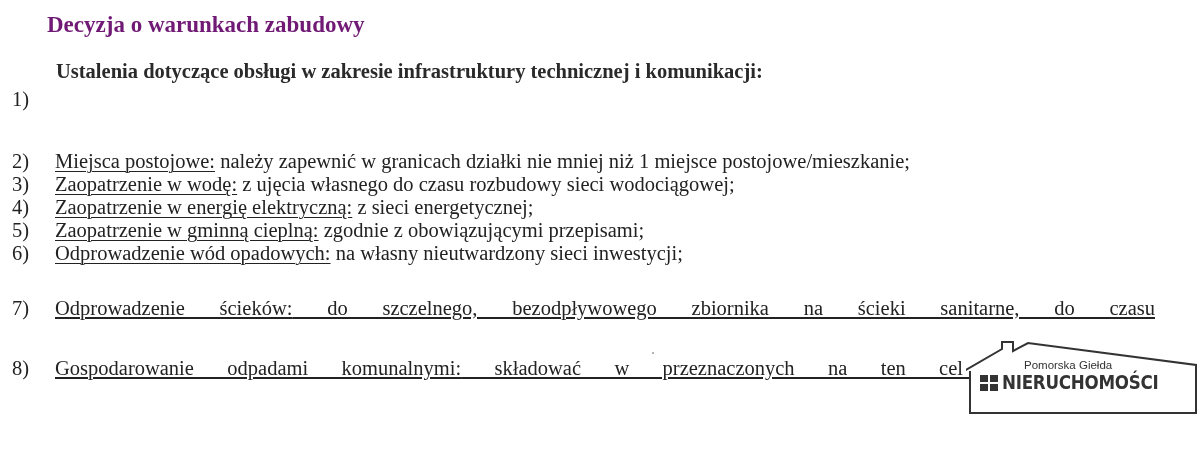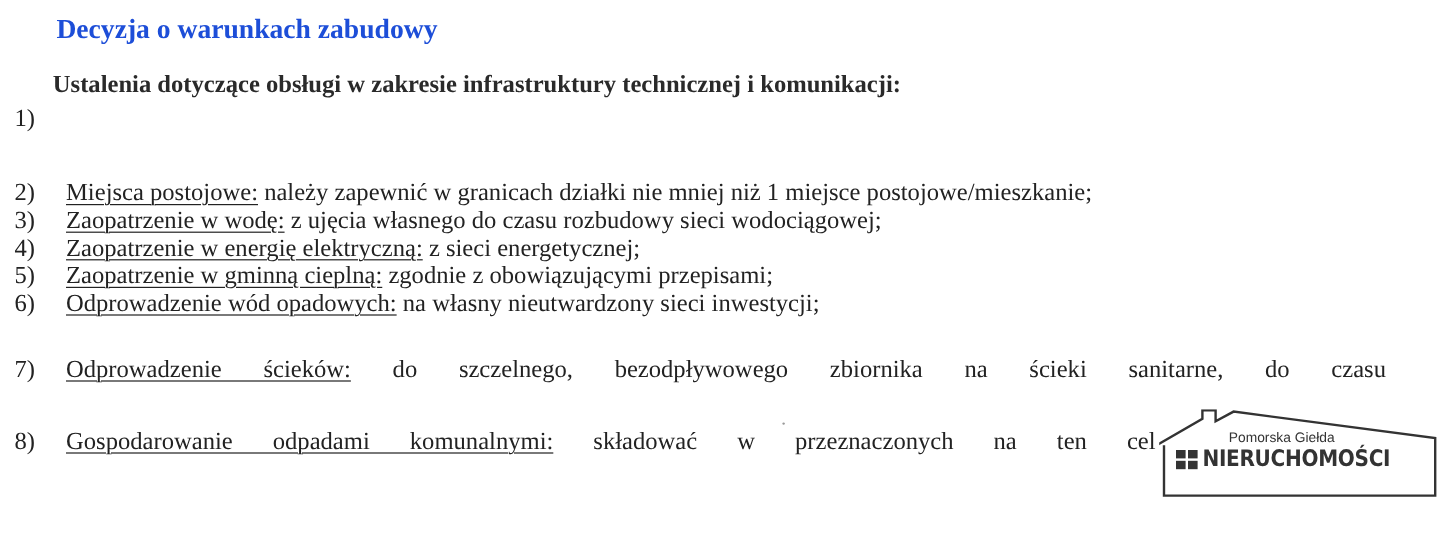--- a/index.html
+++ b/index.html
@@ -14,26 +14,26 @@
       overflow: hidden;
       font-family: "Liberation Serif", "DejaVu Serif", serif;
       color: #1a1a1a;
     }
     .doc-title {
       position: absolute;
       left: 47px;
       top: 12px;
       font-size: 23px;
       font-weight: bold;
-      color: #1d4ed8;
+      color: #701a75;
       white-space: nowrap;
     }
     .section-heading {
       position: absolute;
-      left: 44px;
+      left: 56px;
       top: 60px;
       font-size: 20.5px;
       font-weight: bold;
       color: #2a2a2a;
       white-space: nowrap;
     }
     .item {
       position: absolute;
       left: 0;
       width: 1200px;
@@ -54,20 +54,21 @@
       width: 1105px;
     }
     .item-body .line {
       display: block;
       white-space: nowrap;
     }
     .item-body .line.justify {
       text-align: justify;
       text-align-last: justify;
       width: 1100px;
+      text-decoration: underline;
     }
     .item-label {
       text-decoration: underline;
       text-decoration-thickness: 1px;
       text-underline-offset: 3px;
     }
     
     .watermark {
       position: absolute;
       left: 966px;

